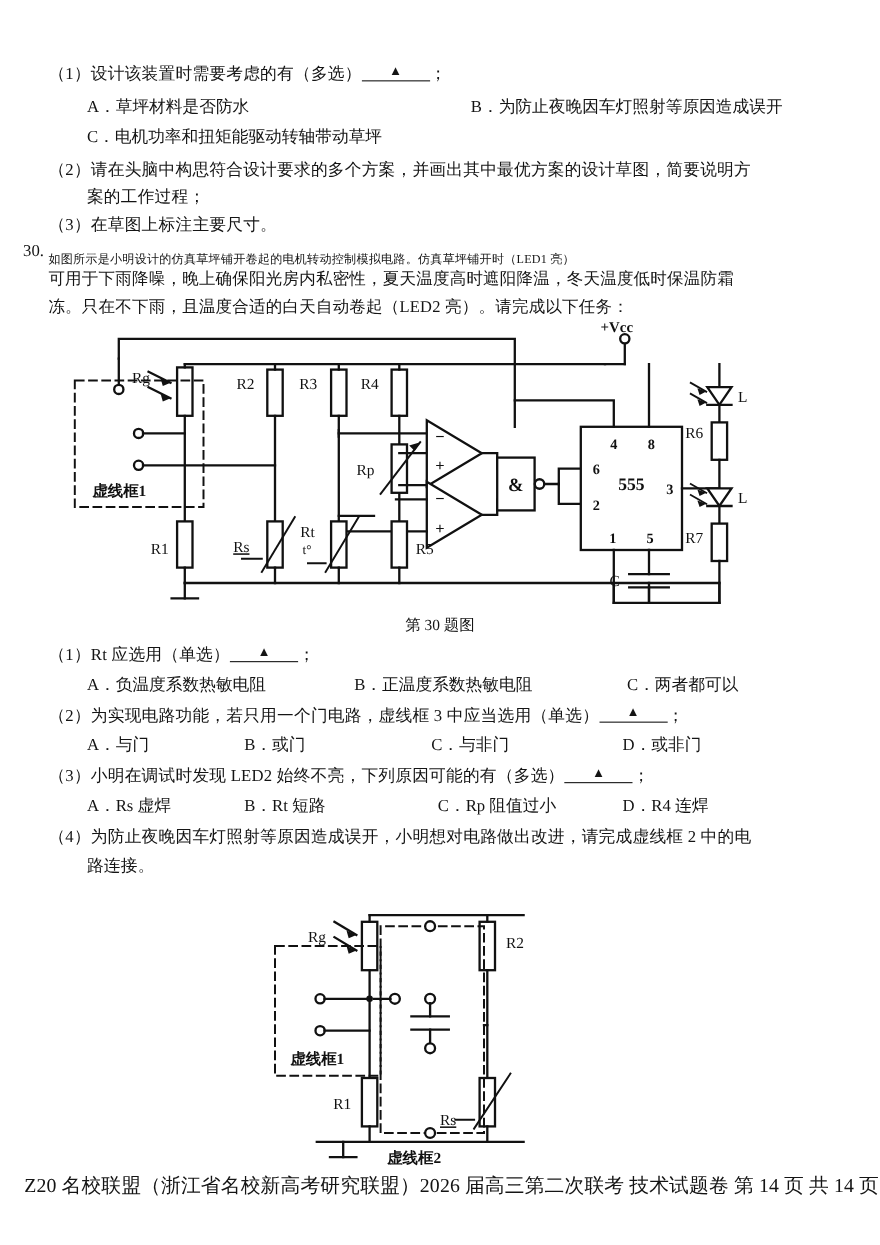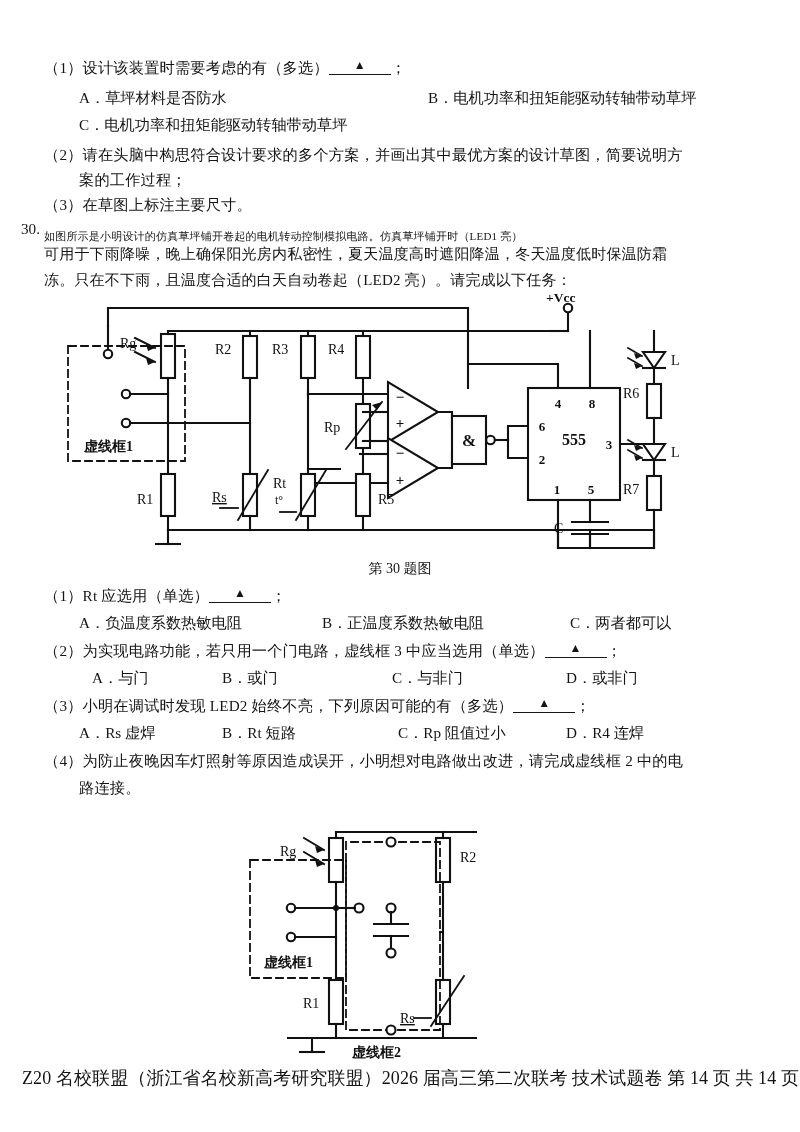--- a/index.html
+++ b/index.html
@@ -85,21 +85,21 @@
 </head>
 <body>
 
 <div class="page">
 
   <div class="qline" style="left:44px; top:55px;">
     <span>（1）</span><span>设计该装置时需要考虑的有（多选）</span><span class="blank"><span class="tri">▲</span></span><span>；</span>
   </div>
 
   <div class="opt" style="left:79px; top:85px;">A．草坪材料是否防水</div>
-  <div class="opt" style="left:428px; top:85px;">B．电机功率和扭矩能驱动转轴带动草坪</div>
+  <div class="opt" style="left:428px; top:85px;">B．为防止夜晚因车灯照射等原因造成误开</div>
   <div class="opt" style="left:79px; top:112px;">C．电机功率和扭矩能驱动转轴带动草坪</div>
 
   <div class="qline" style="left:44px; top:142px;">
     <span>（2）</span><span>请在头脑中构思符合设计要求的多个方案，并画出其中最优方案的设计草图，简要说明方</span>
   </div>
   <div class="qline" style="left:79px; top:167px;">案的工作过程；</div>
 
   <div class="qline" style="left:44px; top:192px;">
     <span>（3）</span><span>在草图上标注主要尺寸。</span>
   </div>
@@ -301,21 +301,21 @@
   <div class="qline" style="left:44px; top:583px;">
     <span>（1）</span><span>Rt 应选用（单选）</span><span class="blank"><span class="tri">▲</span></span><span>；</span>
   </div>
   <div class="opt" style="left:79px; top:610px;">A．负温度系数热敏电阻</div>
   <div class="opt" style="left:322px; top:610px;">B．正温度系数热敏电阻</div>
   <div class="opt" style="left:570px; top:610px;">C．两者都可以</div>
 
   <div class="qline" style="left:44px; top:638px;">
     <span>（2）</span><span>为实现电路功能，若只用一个门电路，虚线框 3 中应当选用（单选）</span><span class="blank"><span class="tri">▲</span></span><span>；</span>
   </div>
-  <div class="opt" style="left:92px; top:665px;">A．与门</div>
+  <div class="opt" style="left:79px; top:665px;">A．与门</div>
   <div class="opt" style="left:222px; top:665px;">B．或门</div>
   <div class="opt" style="left:392px; top:665px;">C．与非门</div>
   <div class="opt" style="left:566px; top:665px;">D．或非门</div>
 
   <div class="qline" style="left:44px; top:693px;">
     <span>（3）</span><span>小明在调试时发现 LED2 始终不亮，下列原因可能的有（多选）</span><span class="blank"><span class="tri">▲</span></span><span>；</span>
   </div>
   <div class="opt" style="left:79px; top:720px;">A．Rs 虚焊</div>
   <div class="opt" style="left:222px; top:720px;">B．Rt 短路</div>
   <div class="opt" style="left:398px; top:720px;">C．Rp 阻值过小</div>

